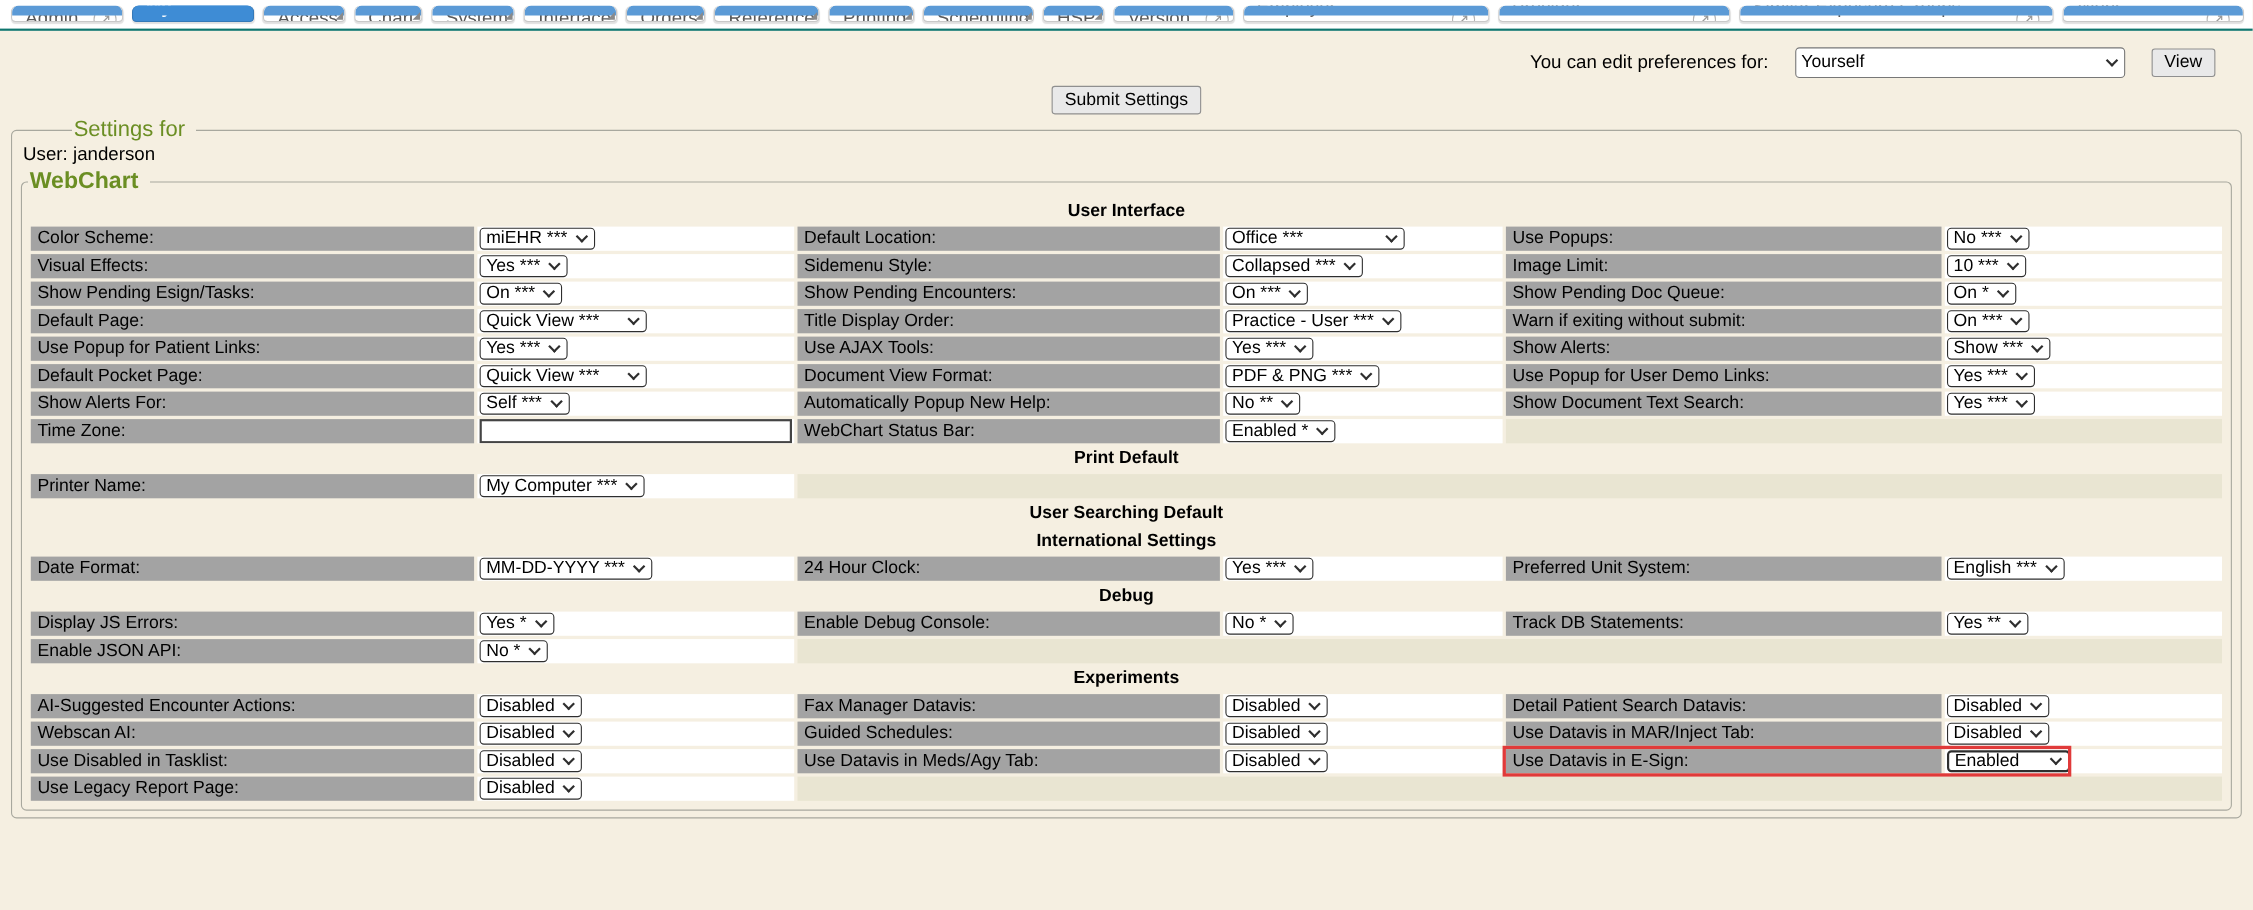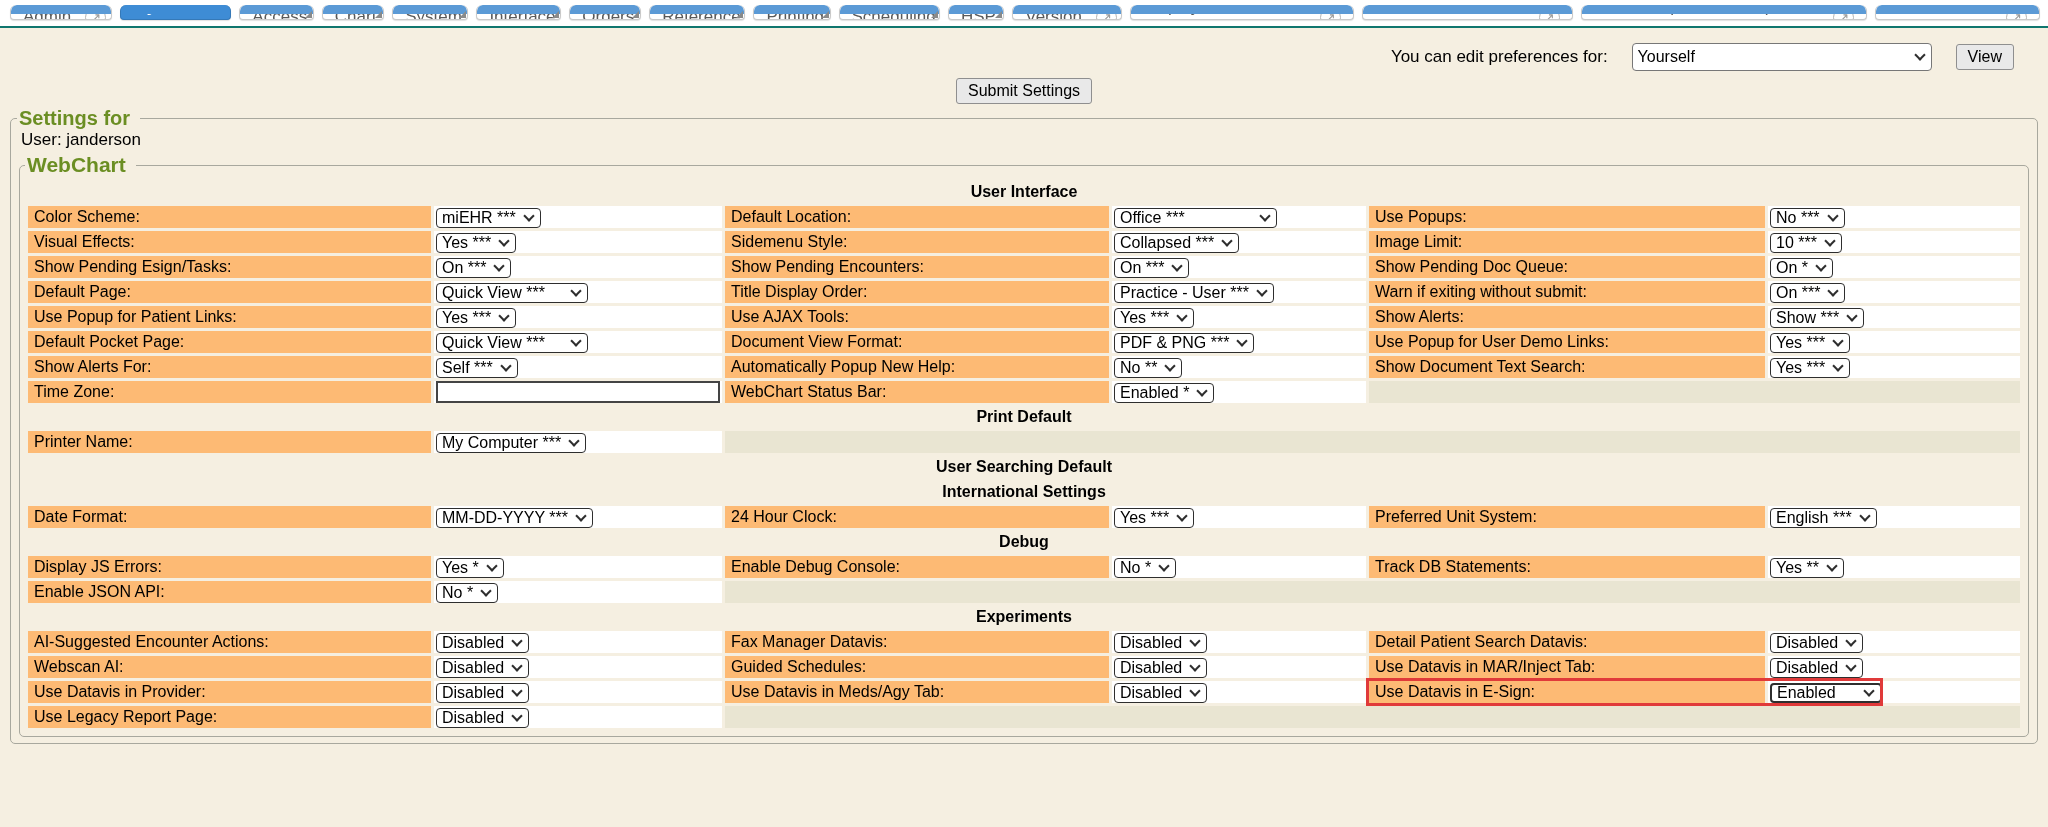--- a/index.html
+++ b/index.html
@@ -72,33 +72,33 @@
   .btn {
     font-family:"Liberation Sans", sans-serif; font-size:16px;
     background:#e9e9e9; border:1px solid #8f8f8f; border-radius:3px;
     padding:3px 11px; cursor:pointer; color:#000;
   }
   .submit-row { text-align:center; margin-top:7px; }
 
   
   fieldset.fs { border:1px solid #a8a89e; border-radius:5px; }
   #fs-settings { margin:3px 10px 0 10px; padding:0 6px 6px 6px; }
-  #fs-settings > legend { color:#6b8e23; font-weight:bold; font-size:20px; padding:0 10px 0 2px; }
+  #fs-settings > legend { color:#6b8e23; font-weight:normal; font-size:20px; padding:0 10px 0 2px;margin-left:48px; }
   .user-line { font-size:17px; margin:0 0 3px 4px; }
   #fs-webchart { margin:0 2px 0 2px; padding:1px 5px 5px 5px; }
   #fs-webchart > legend { color:#6b8e23; font-weight:bold; font-size:21px; padding:0 10px 0 2px; }
 
   
   table.settings-table {
     width:100%; border-collapse:separate; border-spacing:3px;
     table-layout:fixed; font-size:16px;
   }
   td { height:22px; line-height:22px; padding:0 6px; white-space:nowrap; overflow:hidden; }
   tr.sec td { text-align:center; font-weight:bold; background:transparent; padding:0; }
-  td.lbl  { background:#fdba74; }
+  td.lbl  { background:#a3a3a3; }
   td.val  { background:#fff; padding:0 2px; }
   td.fill { background:#e9e5d2; }
   td.hl   { overflow:visible; position:relative; }
   .redbox {
     position:absolute; left:-3px; top:-3px; bottom:-3px; width:517px;
     border:3px solid #e03a3a; pointer-events:none; z-index:3;
   }
   .txt {
     width:100%; height:22px; border:2px solid #444; background:#fff;
     font-family:"Liberation Sans", sans-serif; font-size:16px; padding:0 4px;
@@ -481,21 +481,21 @@
                 <span class="sel-txt">Disabled</span>
                 <span class="chev"></span>
               </span></td>
             <td class="lbl">Use Datavis in MAR/Inject Tab:</td>
             <td class="val"><span class="sel">
                 <span class="sel-txt">Disabled</span>
                 <span class="chev"></span>
               </span></td>
           </tr>
           <tr>
-            <td class="lbl">Use Datavis in Provider:</td>
+            <td class="lbl">Use Disabled in Tasklist:</td>
             <td class="val"><span class="sel">
                 <span class="sel-txt">Disabled</span>
                 <span class="chev"></span>
               </span></td>
             <td class="lbl">Use Datavis in Meds/Agy Tab:</td>
             <td class="val"><span class="sel">
                 <span class="sel-txt">Disabled</span>
                 <span class="chev"></span>
               </span></td>
             <td class="lbl hl">Use Datavis in E-Sign:<div class="redbox"></div></td>

